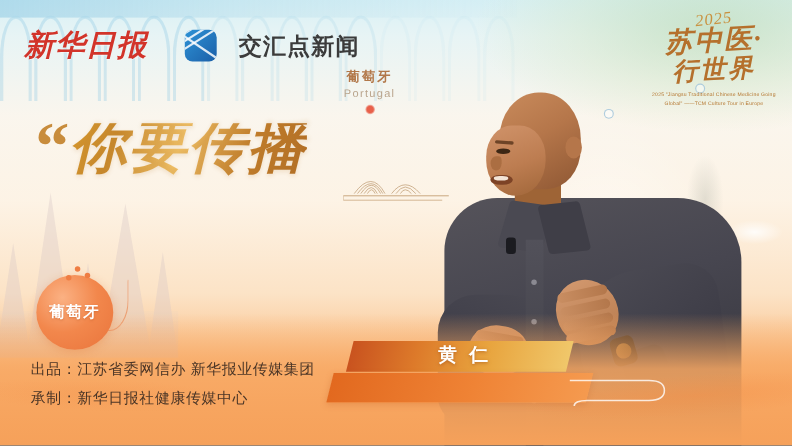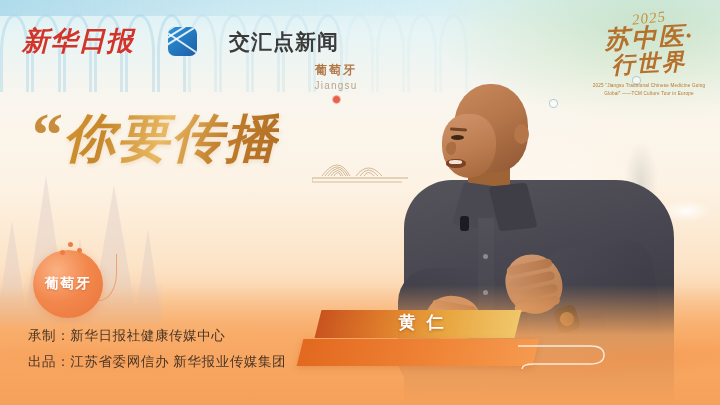--- a/index.html
+++ b/index.html
@@ -131,21 +131,21 @@
   }
   .jhd-icon i{
     position:absolute;left:-6px;top:9px;width:44px;height:2px;background:rgba(255,255,255,.85);
     display:block;transform-origin:left center;
   }
   .jhd-icon i:nth-child(1){transform:rotate(-32deg);top:6px;}
   .jhd-icon i:nth-child(2){transform:rotate(-32deg);top:13px;}
   .jhd-icon i:nth-child(3){transform:rotate(-32deg);top:20px;}
   .jhd-icon i:nth-child(4){transform:rotate(34deg);top:4px;left:-2px;}
   .jhd-text{
-    margin-left:22px;font-size:21px;font-weight:700;color:#3b3b3b;letter-spacing:1px;
+    margin-left:10px;font-size:21px;font-weight:700;color:#3b3b3b;letter-spacing:1px;
     font-family:"DejaVu Sans","Liberation Sans",sans-serif;
   }
 
   
   .campaign{position:absolute;right:12px;top:10px;width:118px;text-align:center;}
   .cmp-year{
     font-family:"Liberation Serif","DejaVu Serif",serif;font-style:italic;
     font-size:15px;color:#c9913f;letter-spacing:1px;transform:rotate(-6deg);
     margin-bottom:-2px;
   }
@@ -195,21 +195,21 @@
 
   
   .quote-wrap{position:absolute;left:30px;top:112px;width:400px;}
   .q-line{display:flex;align-items:flex-start;}
   .q-mark{
     font-family:"Liberation Serif","DejaVu Serif",serif;
     font-size:62px;line-height:.72;color:#c88c3c;font-weight:700;
   }
   .q-mark.close{align-self:flex-end;margin-left:4px;}
   .q-text{
-    font-family:Liberation Sans, sans-serif;
+    font-family:Liberation Mono, monospace;
     font-weight:700;font-style:italic;font-size:52px;letter-spacing:2px;line-height:1;
     background:linear-gradient(110deg,#d89a2e 0%,#c8892c 20%,#f0c168 46%,#c07c2a 74%,#b06c24 100%);
     -webkit-background-clip:text;background-clip:text;color:transparent;
     text-shadow:0 2px 4px rgba(190,130,50,.18);
     text-align:center;
   }
   .q-row1{margin-left:2px;}
   .q-row2{margin-left:88px;margin-top:6px;}
   .mountain{position:absolute;left:312px;top:146px;width:98px;height:38px;}
 
@@ -433,21 +433,21 @@
 
   <div class="campaign">
     <div class="cmp-year">2025</div>
     <div class="cmp-l1">苏中医·</div>
     <div class="cmp-l2">行世界</div>
     <div class="cmp-en">2025 "Jiangsu Traditional Chinese Medicine Going Global" ——TCM Culture Tour in Europe</div>
   </div>
 
   <div class="pt-label">
     <div class="pt-cn">葡萄牙</div>
-    <div class="pt-en">Jiangsu</div>
+    <div class="pt-en">Portugal</div>
     <div class="pt-dot"></div>
   </div>
 
   <div class="badge-tail"></div>
   <div class="pt-badge">
     <span>葡萄牙</span>
   </div>
   <div class="badge-deco">
     <b></b>
       <b></b>
@@ -470,22 +470,22 @@
       <path d="M22 30 Q26 23 29 30"></path>
       <path d="M44 30 Q56 14 70 30"></path>
         <path d="M48 30 Q56 18 66 30"></path>
       <path d="M52 30 Q56 23 62 30"></path>
     </g>
     <line x1="0" y1="32" x2="96" y2="32" stroke="#c9a87f" stroke-width="0.9"></line>
     <path d="M0 32 L0 36 L90 36" fill="none" stroke="#d3b693" stroke-width="0.9"></path>
   </svg>
 
   <div class="credits">
+    <div class="credit-line">出品：江苏省委网信办 新华报业传媒集团</div>
     <div class="credit-line">承制：新华日报社健康传媒中心</div>
-    <div class="credit-line">出品：江苏省委网信办 新华报业传媒集团</div>
   </div>
 
   <div class="name-cn-bar"></div>
   <div class="name-cn-txt">黄仁</div>
   <div class="name-en-bar"></div>
 
   <svg class="banner-swirl" viewBox="0 0 100 34">
     <path d="M2 8 H74 Q88 8 88 17 Q88 26 74 26 H18 Q6 26 6 31" fill="none" stroke="rgba(255,255,255,.8)" stroke-width="1.4"></path>
   </svg>
 

